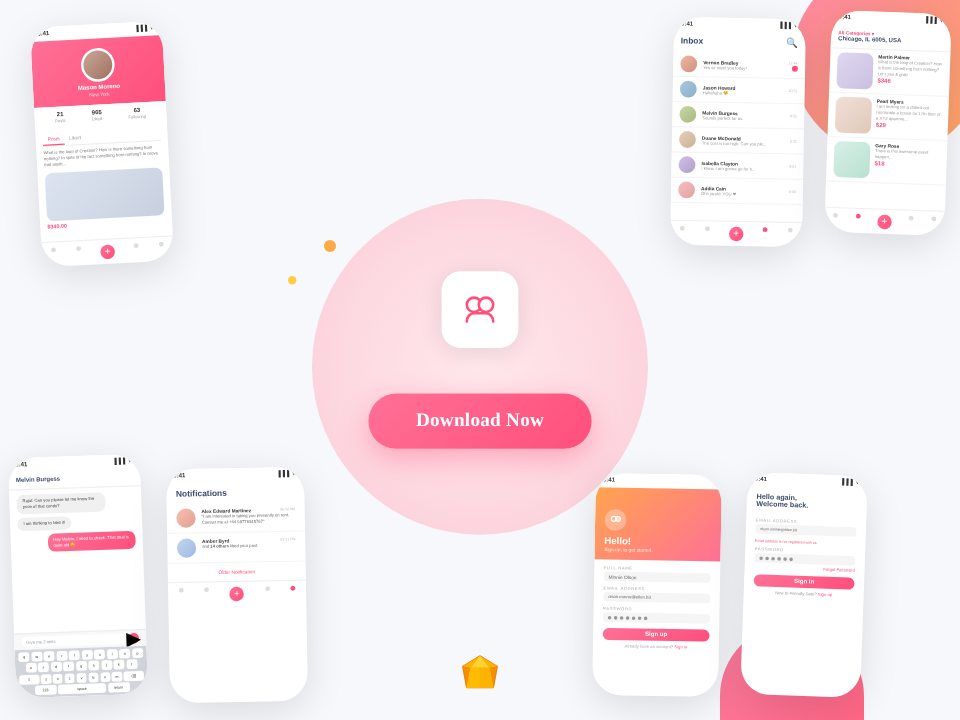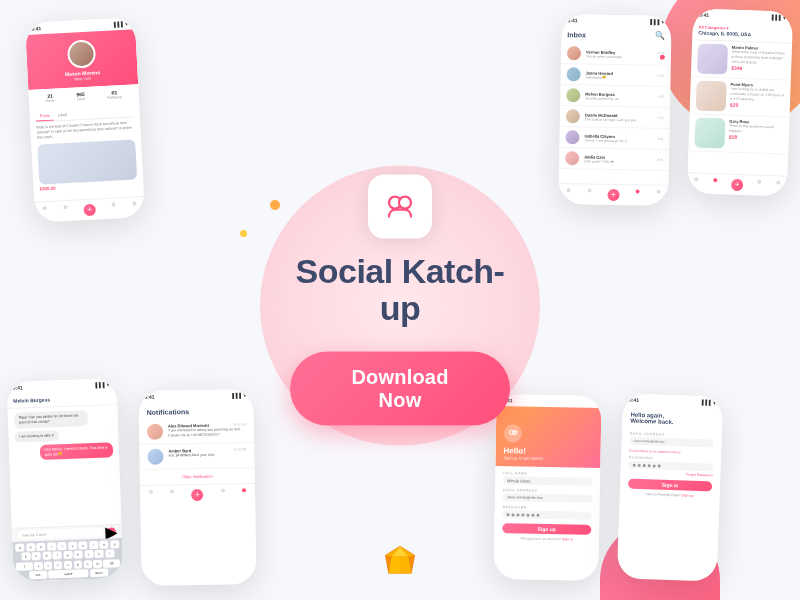--- a/index.html
+++ b/index.html
@@ -97,25 +97,26 @@
       font-weight: 400;
     }
     .download-btn {
       display: inline-block;
       margin-top: 24px;
       background: linear-gradient(135deg, #ff7096, #ff4f7b);
       color: white;
       border: none;
       border-radius: 50px;
       padding: 14px 40px;
-      font-size: 20px;
+      font-size: 16px;
       font-weight: 700;
       cursor: pointer;
       box-shadow: 0 8px 24px rgba(255, 80, 120, 0.4);
       letter-spacing: 0.2px;
+      font-family: Liberation Serif, serif;
     }
 
     
     .phone-mockup {
       position: absolute;
       background: white;
       border-radius: 24px;
       box-shadow: 0 8px 32px rgba(0,0,0,0.12);
       overflow: hidden;
       z-index: 5;
@@ -641,21 +642,20 @@
 <div class="orange-dot-2"></div>
 
 <div class="center-content">
   <div class="app-icon">
     <svg viewBox="0 0 36 36" fill="none" xmlns="http://www.w3.org/2000/svg">
       <circle cx="13" cy="14" r="6" stroke="#ff4f7b" stroke-width="2.2" fill="none"></circle>
       <circle cx="23" cy="14" r="6" stroke="#ff4f7b" stroke-width="2.2" fill="white"></circle>
       <path d="M7 28c0-4 2.7-7 6-7h10c3.3 0 6 3 6 7" stroke="#ff4f7b" stroke-width="2.2" fill="none" stroke-linecap="round"></path>
     </svg>
   </div>
-  <div class="title-main">Social Katch-up</div>
   <button class="download-btn">Download Now</button>
 </div>
 
 <div class="phone-mockup phone-1">
   <div class="phone-screen">
     <div class="phone-statusbar">
       <span>9:41</span>
       <span>▐▐▐ ▼</span>
     </div>
     <div class="profile-header">

